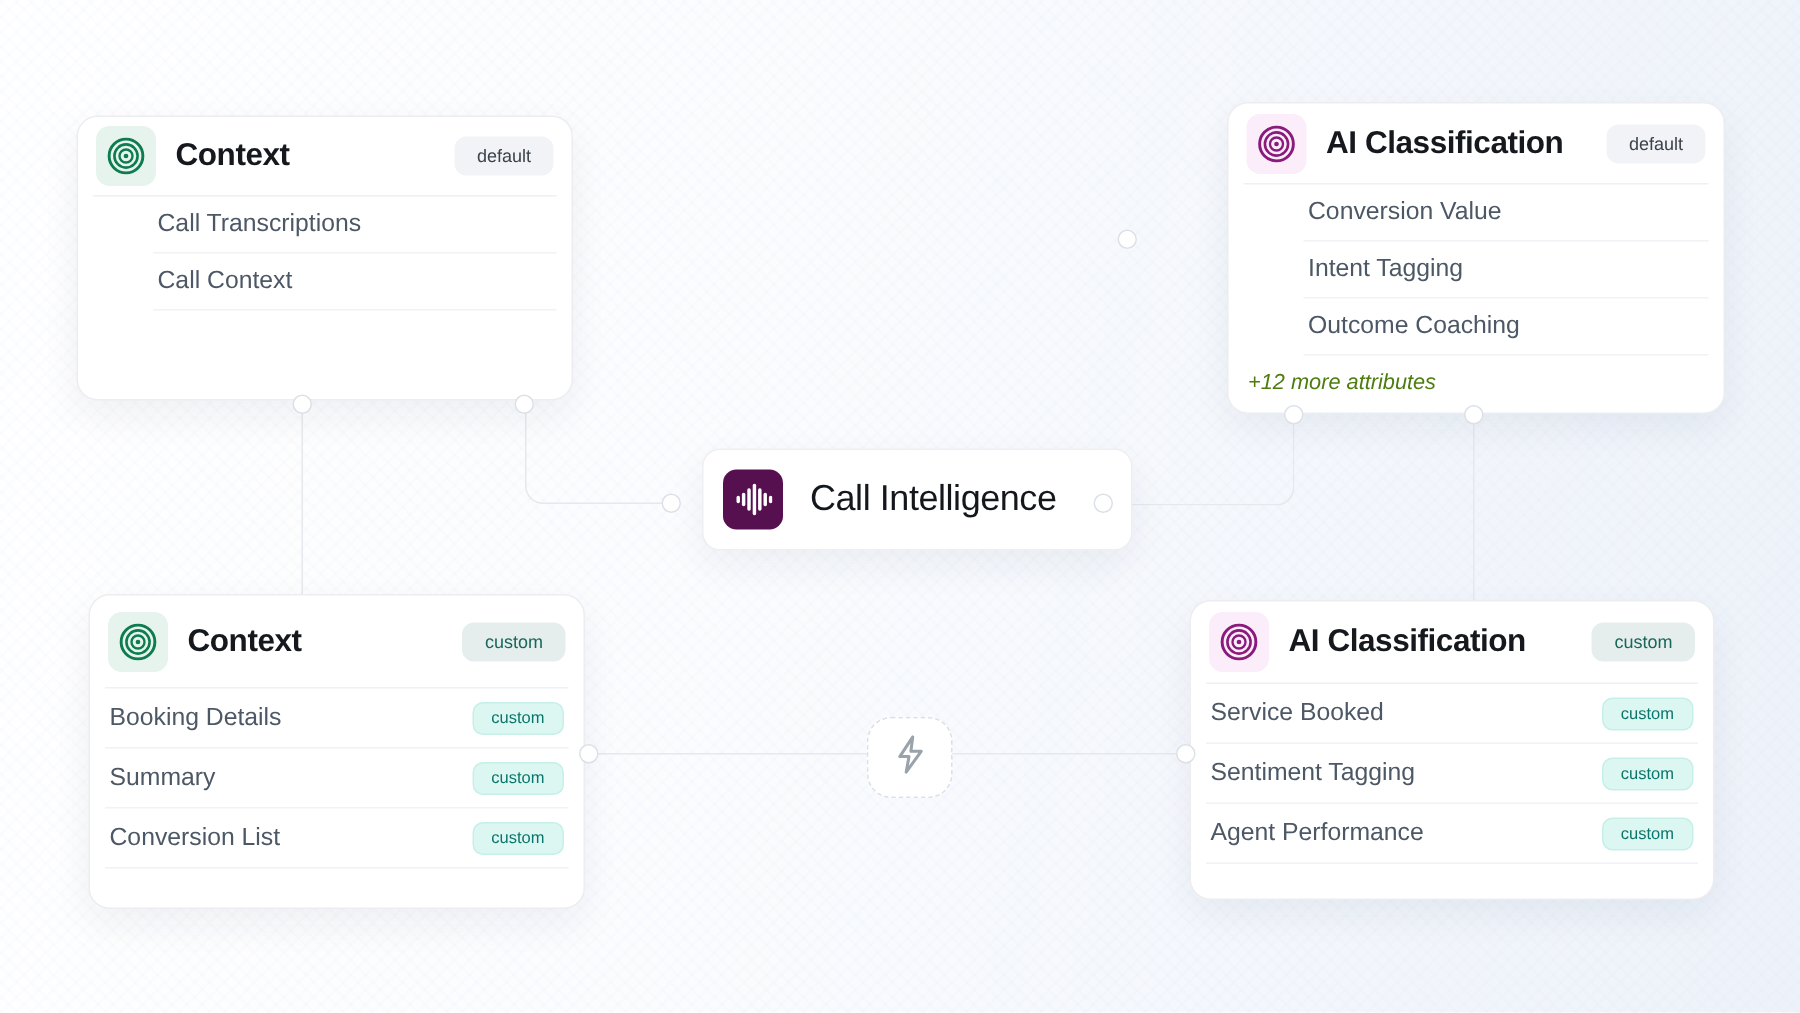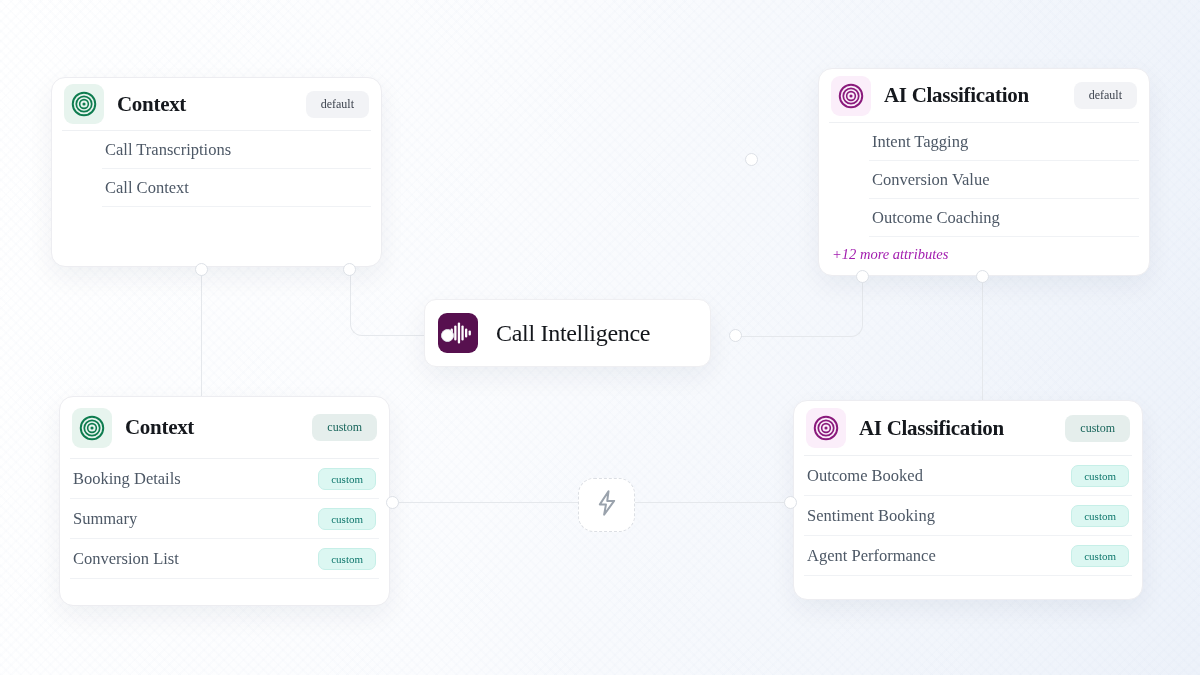--- a/index.html
+++ b/index.html
@@ -1,20 +1,20 @@
 <!DOCTYPE html>
 <html><head>
 <meta charset="utf-8">
 <style>
   html,body{margin:0;padding:0;}
   .canvas{
     position:relative;
     width:1200px;height:675px;
     overflow:hidden;
-    font-family:Liberation Serif, serif;
+    font-family:Liberation Sans, sans-serif;
     background:
       repeating-linear-gradient(45deg, rgba(190,205,230,0.045) 0 2px, rgba(255,255,255,0) 2px 7px),
       repeating-linear-gradient(-45deg, rgba(190,205,230,0.045) 0 2px, rgba(255,255,255,0) 2px 7px),
       linear-gradient(100deg,#ffffff 0%,#fbfcfe 42%,#edf2fa 100%);
   }
 
   
   .edge{position:absolute;z-index:1;}
   .edge-v{width:0;border-left:1.5px solid #e5e8ec;}
   .edge-h{height:0;border-top:1.5px solid #e5e8ec;}
@@ -39,21 +39,21 @@
   .badge{font-size:12px;border-radius:8px;padding:6px 15px;white-space:nowrap;}
   .badge-default{background:#f2f3f6;color:#3c424d;}
   .badge-custom-hdr{background:#e5eeec;color:#19665c;}
   .item{display:flex;align-items:center;justify-content:space-between;
         border-bottom:1px solid #f0f2f5;padding:0 3px;
         font-size:16.5px;color:#4d5866;box-sizing:border-box;}
   .row-a{height:38px;margin-left:40px;} .row-b{height:40px;}
   .item-badge{background:#dcf7f2;border:1px solid #c6efe8;color:#0c756b;
         font-size:11px;padding:4px 12px;border-radius:7px;}
   .footnote{display:flex;align-items:center;height:35px;padding:0 3px;
-        font-size:14.5px;font-style:italic;color:#a21caf;}
+        font-size:14.5px;font-style:italic;color:#4d7c0f;}
 
   
   .hub{position:absolute;z-index:3;display:flex;align-items:center;gap:20px;
        background:#ffffff;border:1px solid #efeff2;border-radius:12px;
        box-shadow:0 10px 26px rgba(25,39,72,0.06);
        padding:0 16px 0 13px;box-sizing:border-box;}
   .hub-icon{width:40px;height:40px;border-radius:9px;background:#57104f;
        display:flex;align-items:center;justify-content:center;}
   .hub-title{font-size:24px;font-weight:500;letter-spacing:-0.3px;color:#14171c;}
 
@@ -102,32 +102,32 @@
           <circle cx="20" cy="20" r="15" stroke="#8a1a7c" stroke-width="2.6"></circle>
           <circle cx="20" cy="20" r="10.3" stroke="#8a1a7c" stroke-width="2.3"></circle>
           <circle cx="20" cy="20" r="5.8" stroke="#8a1a7c" stroke-width="2.1"></circle>
           <circle cx="20" cy="20" r="2.1" fill="#8a1a7c"></circle>
         </svg>
       </span>
       <span class="card-title">AI Classification</span>
       <span class="badge badge-default">default</span>
     </div>
     <div class="item row-a">
+      <span>Conversion Value</span>
+    </div>
+    <div class="item row-a">
       <span>Intent Tagging</span>
     </div>
     <div class="item row-a">
-      <span>Conversion Value</span>
-    </div>
-    <div class="item row-a">
       <span>Outcome Coaching</span>
     </div>
     <div class="footnote">+12 more attributes</div>
   </div>
 
-  <div class="hub" style="left:424px;top:299px;width:287px;height:68px;gap:18px;">
+  <div class="hub" style="left:468px;top:299px;width:287px;height:68px;gap:18px;">
     <span class="hub-icon">
       <svg width="26" height="26" viewBox="0 0 26 26" fill="none">
         <rect x="2" y="10.5" width="2.3" height="5" rx="1.1" fill="#ffffff"></rect>
         <rect x="5.6" y="8.5" width="2.3" height="9" rx="1.1" fill="#ffffff"></rect>
         <rect x="9.2" y="5.5" width="2.3" height="15" rx="1.1" fill="#ffffff"></rect>
         <rect x="12.8" y="2.5" width="2.3" height="21" rx="1.1" fill="#ffffff"></rect>
         <rect x="16.4" y="5.5" width="2.3" height="15" rx="1.1" fill="#ffffff"></rect>
         <rect x="20" y="8.5" width="2.3" height="9" rx="1.1" fill="#ffffff"></rect>
         <rect x="23.6" y="10.5" width="2.3" height="5" rx="1.1" fill="#ffffff"></rect>
       </svg>
@@ -177,25 +177,25 @@
           <circle cx="20" cy="20" r="15" stroke="#8a1a7c" stroke-width="2.6"></circle>
           <circle cx="20" cy="20" r="10.3" stroke="#8a1a7c" stroke-width="2.3"></circle>
           <circle cx="20" cy="20" r="5.8" stroke="#8a1a7c" stroke-width="2.1"></circle>
           <circle cx="20" cy="20" r="2.1" fill="#8a1a7c"></circle>
         </svg>
       </span>
       <span class="card-title">AI Classification</span>
       <span class="badge badge-custom-hdr">custom</span>
     </div>
     <div class="item row-b">
-      <span>Outcome Booked</span>
-      <span class="item-badge">custom</span>
-    </div>
-    <div class="item row-b">
-      <span>Sentiment Booking</span>
+      <span>Service Booked</span>
+      <span class="item-badge">custom</span>
+    </div>
+    <div class="item row-b">
+      <span>Sentiment Tagging</span>
       <span class="item-badge">custom</span>
     </div>
     <div class="item row-b">
       <span>Agent Performance</span>
       <span class="item-badge">custom</span>
     </div>
   </div>
 
   <div class="port" style="left:195px;top:263px;"></div>
   <div class="port" style="left:343px;top:263px;"></div>

